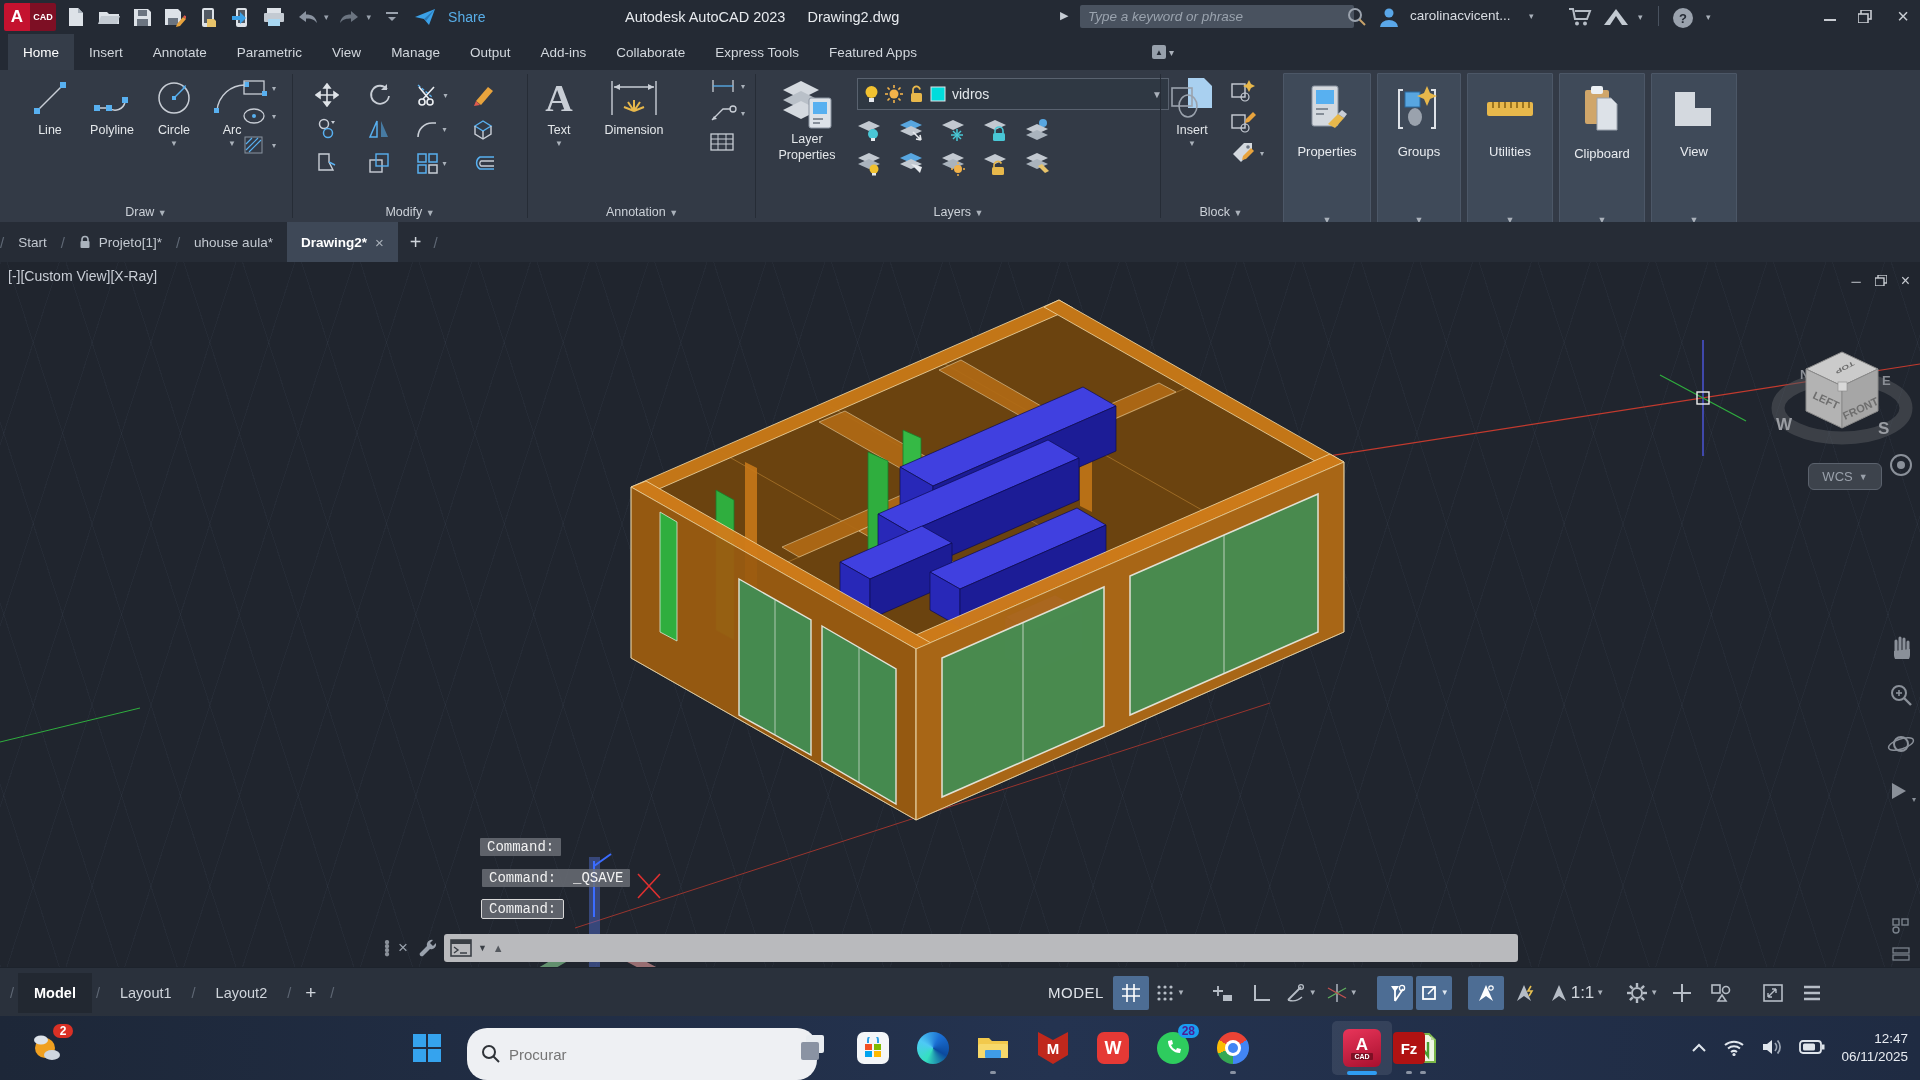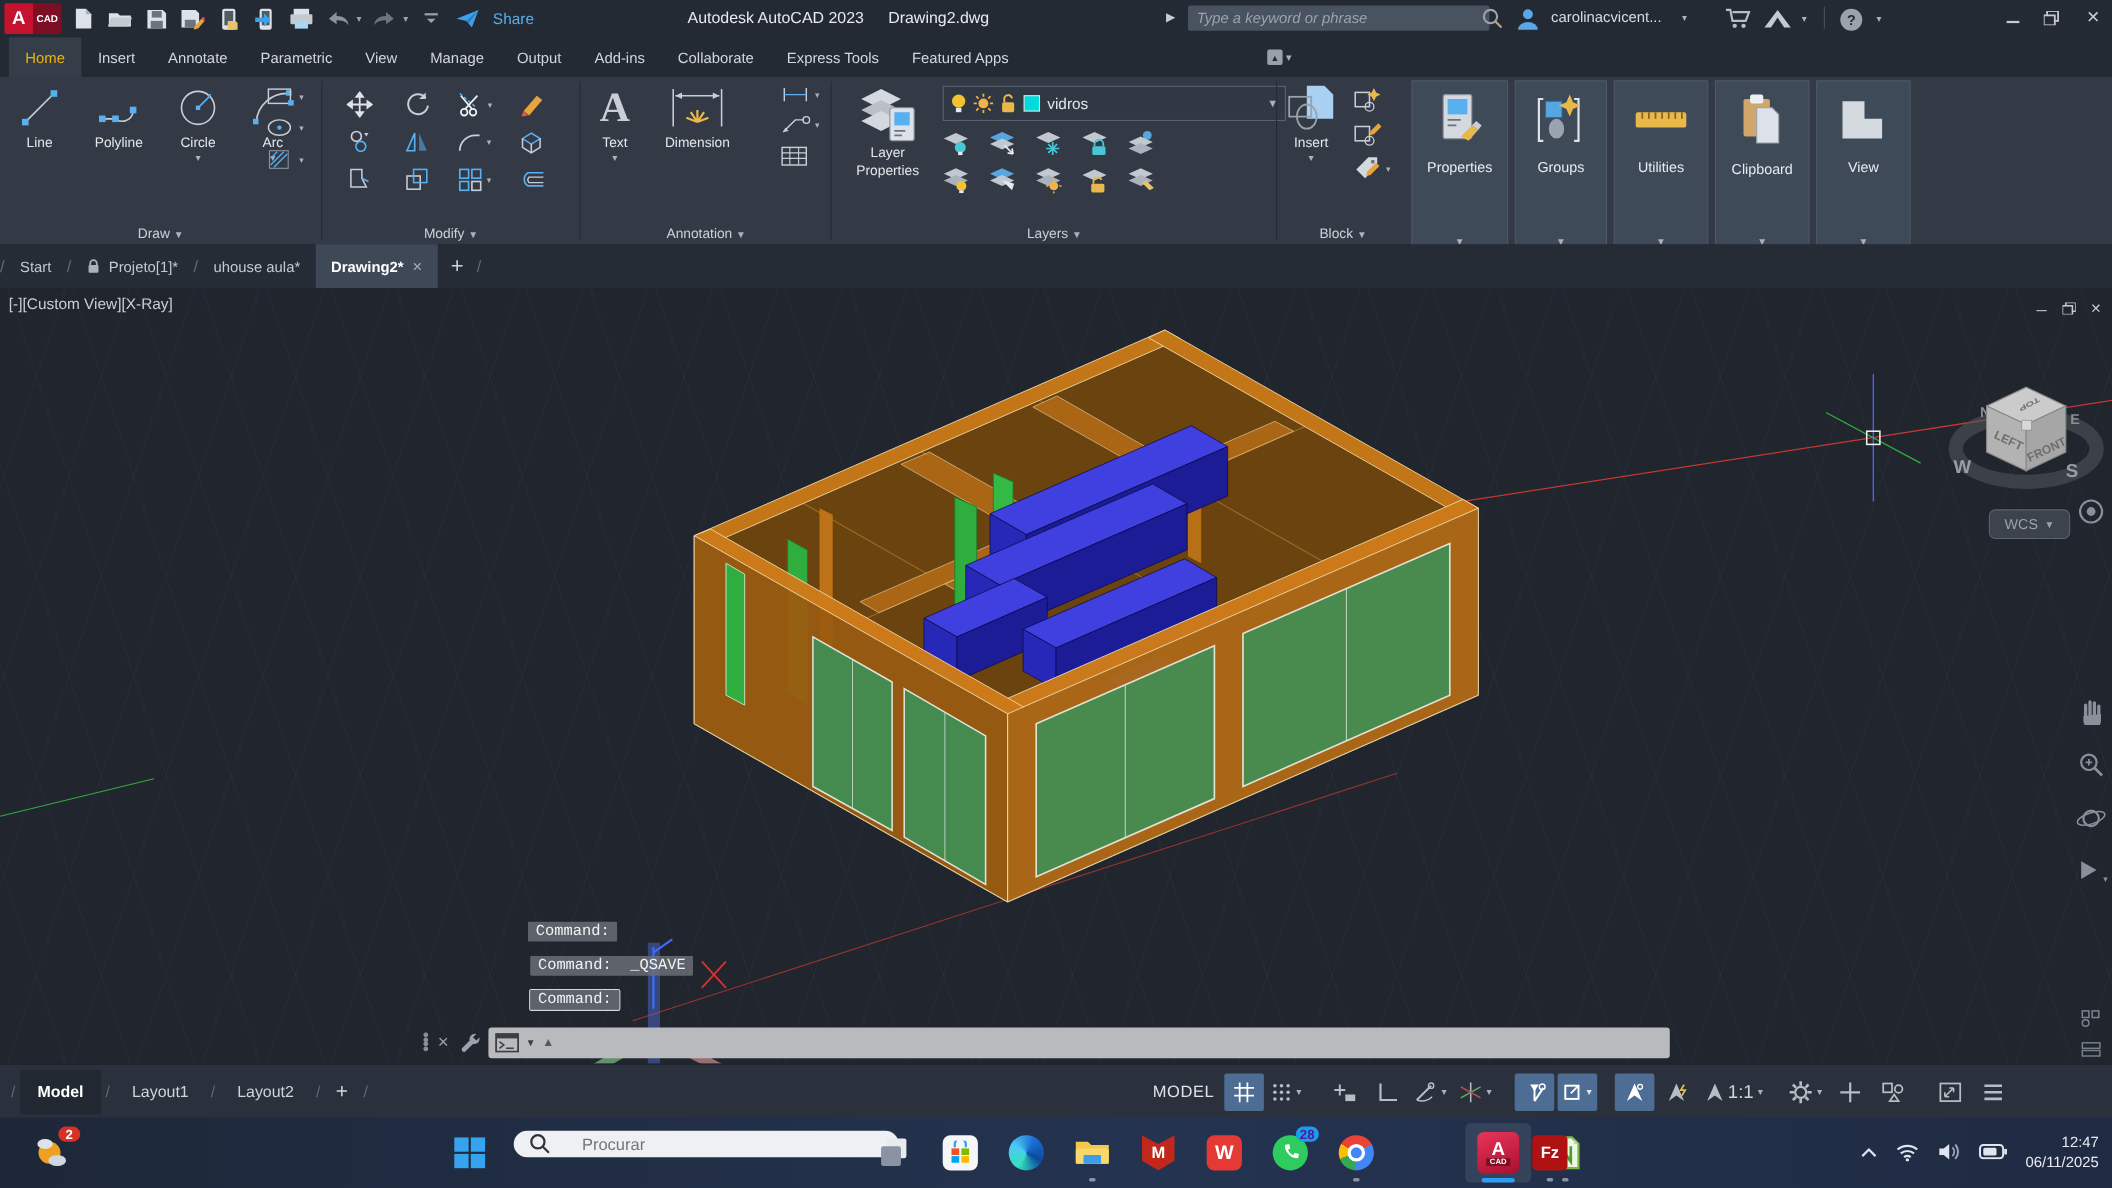--- a/index.html
+++ b/index.html
@@ -22,30 +22,30 @@
   .tb-search::placeholder{color:#9aa3ae}
   .mag{position:absolute;left:1347px;top:7px}
   .useric{position:absolute;left:1378px;top:6px}
   .username{position:absolute;left:1410px;top:8px;color:#d8dce2;font-size:13.5px}
   .tbdd{color:#aab1ba;font-size:9px}
   .tb-right-ic{position:absolute;top:7px}
   .winbtn{position:absolute;top:0;width:30px;height:32px;display:flex;align-items:center;justify-content:center;color:#c8ccd2}
   
   .ribtabs{position:absolute;left:0;top:34px;width:1920px;height:36px;background:#242a34;display:flex;align-items:stretch;padding-left:8px}
   .rtab{display:flex;align-items:center;padding:0 15px;color:#d2d7dd;font-size:13.5px}
-  .rtab.active{background:#353d49;color:#eab308}
+  .rtab.active{background:#353d49;color:#ffffff}
   .ribmin{position:absolute;left:1146px;top:42px;width:34px;height:20px;display:flex;align-items:center;justify-content:center;gap:3px;color:#aab1ba;font-size:10px}
   .ribmin .bx{background:#97a0ab;color:#242a34;width:14px;height:14px;font-size:8px;display:flex;align-items:center;justify-content:center;border-radius:2px}
   
   .panels{position:absolute;left:0;top:70px;width:1920px;height:152px;background:#333a46}
   .panel{position:absolute;top:0;height:152px}
   .psep{position:absolute;top:4px;width:1px;height:144px;background:#262c36}
   .pfoot{position:absolute;bottom:3px;left:0;right:0;text-align:center;color:#ccd1d8;font-size:12.5px}
   .pfoot .fd{font-size:9px;color:#aab1ba}
-  .bigbtns{position:absolute;left:0;top:6px;display:flex;gap:20px;padding-left:10px}
+  .bigbtns{position:absolute;left:0;top:6px;display:flex;gap:10px;padding-left:24px}
   .bb{display:flex;flex-direction:column;align-items:center;width:52px}
   .bb .bi{height:44px;display:flex;align-items:center;justify-content:center}
   .bb .bl{font-size:12.5px;color:#e4e7ea;margin-top:3px;white-space:nowrap}
   .bb .car{font-size:8px;color:#aab1ba;margin-top:2px}
   .smcol{position:absolute;top:8px;display:flex;flex-direction:column;gap:9px}
   .sb{display:flex;align-items:center;gap:4px}
   .sb .car{font-size:8px;color:#aab1ba}
   .mgrid{position:absolute;left:300px;top:8px;display:grid;grid-template-columns:repeat(4,52px);grid-auto-rows:34px;align-items:center;justify-items:center}
   .mcell{display:flex;align-items:center;gap:3px}
   .mcell .car{font-size:8px;color:#aab1ba}
@@ -95,21 +95,21 @@
   .si .car{font-size:8px;color:#aab1ba}
   .modeltxt{color:#dfe3e9;font-size:15px;letter-spacing:.5px;margin-right:6px}
   .sgap{width:10px}
   .scale{color:#cfd4db;font-size:17px}
   
   .taskbar{position:absolute;left:0;top:1016px;width:1920px;height:64px;background:linear-gradient(90deg,#1d2738,#243350 55%,#1f2b42)}
   .tkicons{position:absolute;left:796px;top:0;height:64px;display:flex;align-items:center;gap:26px}
   .tki{position:relative;width:34px;height:34px;display:flex;align-items:center;justify-content:center}
   .rdot{position:absolute;bottom:-9px;left:50%;transform:translateX(-50%);width:6px;height:3px;border-radius:2px;background:#8a93a3}
   .badge{position:absolute;top:-7px;right:-9px;background:#1a9df0;color:#4c1d95;border-radius:9px;font-size:12px;padding:0 4px;min-width:12px;text-align:center;font-weight:bold}
-  .searchpill{position:absolute;left:467px;top:12px;width:322px;height:24px;background:#eef0f3;border-radius:20px;display:flex;align-items:center;padding:0 14px;gap:26px}
+  .searchpill{position:absolute;left:467px;top:12px;width:322px;height:52px;background:#eef0f3;border-radius:20px;display:flex;align-items:center;padding:0 14px;gap:6px}
   .searchpill input{border:none;background:transparent;outline:none;font-size:15px;color:#3c4048;width:220px;font-family:"Liberation Sans",sans-serif}
   .tray{position:absolute;right:0;top:0;height:64px;display:flex;align-items:center;gap:16px;padding-right:12px}
   .clock{color:#e8ecf2;font-size:13.5px;text-align:right;line-height:1.35}
   .acadtile{position:absolute;left:1332px;top:5px;width:60px;height:54px;background:rgba(255,255,255,.09);border-radius:5px;display:flex;align-items:center;justify-content:center}
   .acadbar{position:absolute;left:1347px;top:55px;width:30px;height:4px;border-radius:2px;background:#2f9df2}
   .ico32{width:32px;height:32px;border-radius:7px;display:flex;align-items:center;justify-content:center;font-weight:bold}
 </style>
 </head>
 <body>
 

